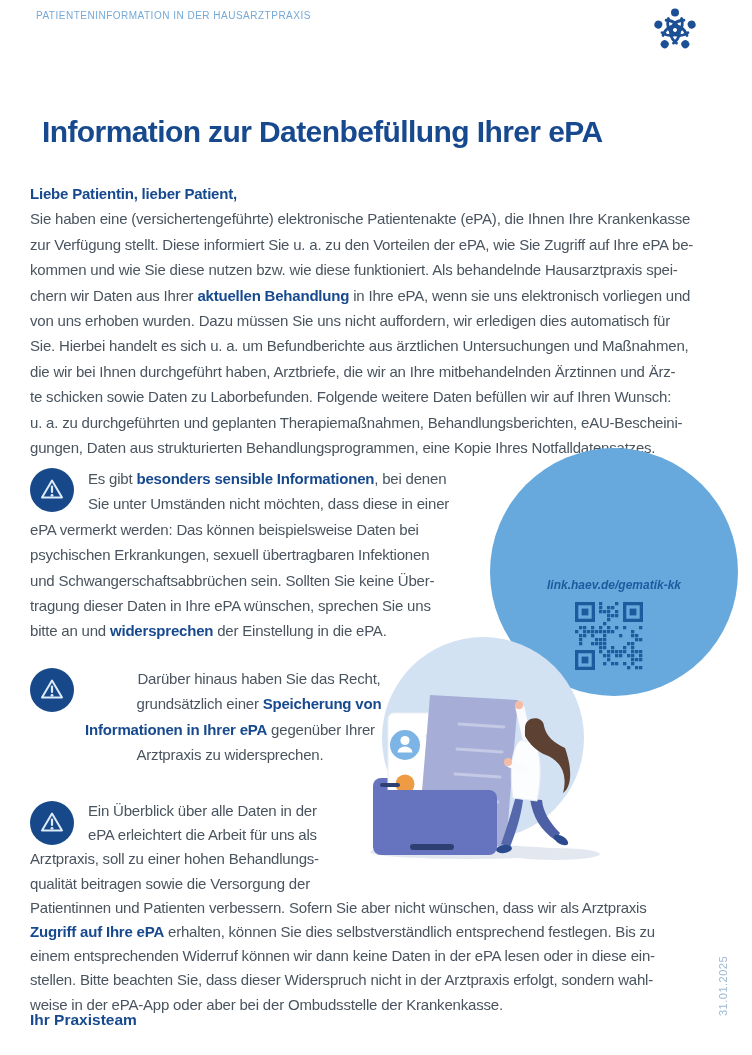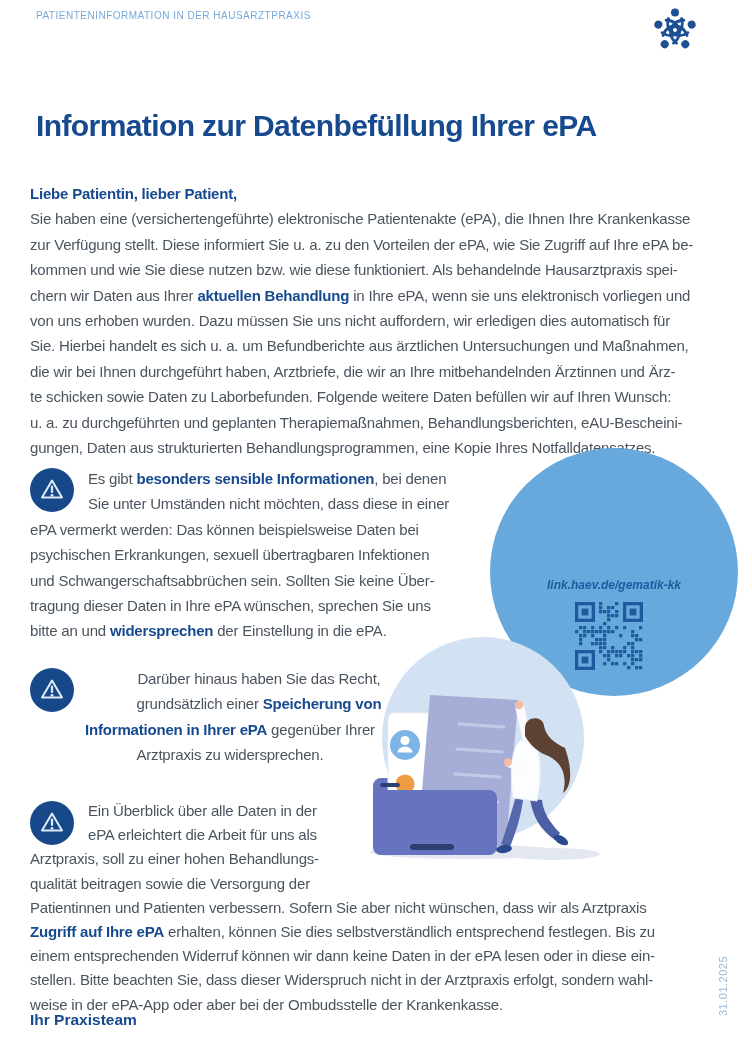--- a/index.html
+++ b/index.html
@@ -3,21 +3,21 @@
 <meta charset="utf-8">
 <style>
   html,body{margin:0;padding:0;background:#fff;}
   .page{position:relative;width:752px;height:1055px;background:#fff;overflow:hidden;
         font-family:"Liberation Sans",sans-serif;}
 
   .eyebrow{position:absolute;left:36px;top:10px;font-size:10px;letter-spacing:.5px;
            color:var(--lightblue,#74a9d8);}
   .logo{position:absolute;left:651px;top:6px;width:48px;height:48px;}
 
-  .title{position:absolute;left:30px;top:103px;margin:6px;font-size:30px;font-weight:bold;
+  .title{position:absolute;left:30px;top:103px;margin:12px;font-size:30px;font-weight:bold;
          letter-spacing:-.6px;color:var(--navy,#17498f);}
 
   .bodytext{font-size:15px;line-height:25.4px;letter-spacing:-.2px;color:var(--body,#4a545f);
             white-space:pre-line;}
   .hl{font-weight:bold;color:var(--navy,#17498f);}
 
   .intro{position:absolute;left:30px;top:181px;width:714px;}
 
   .callout{position:absolute;}
   .c1{left:30px;top:466px;width:462px;}

